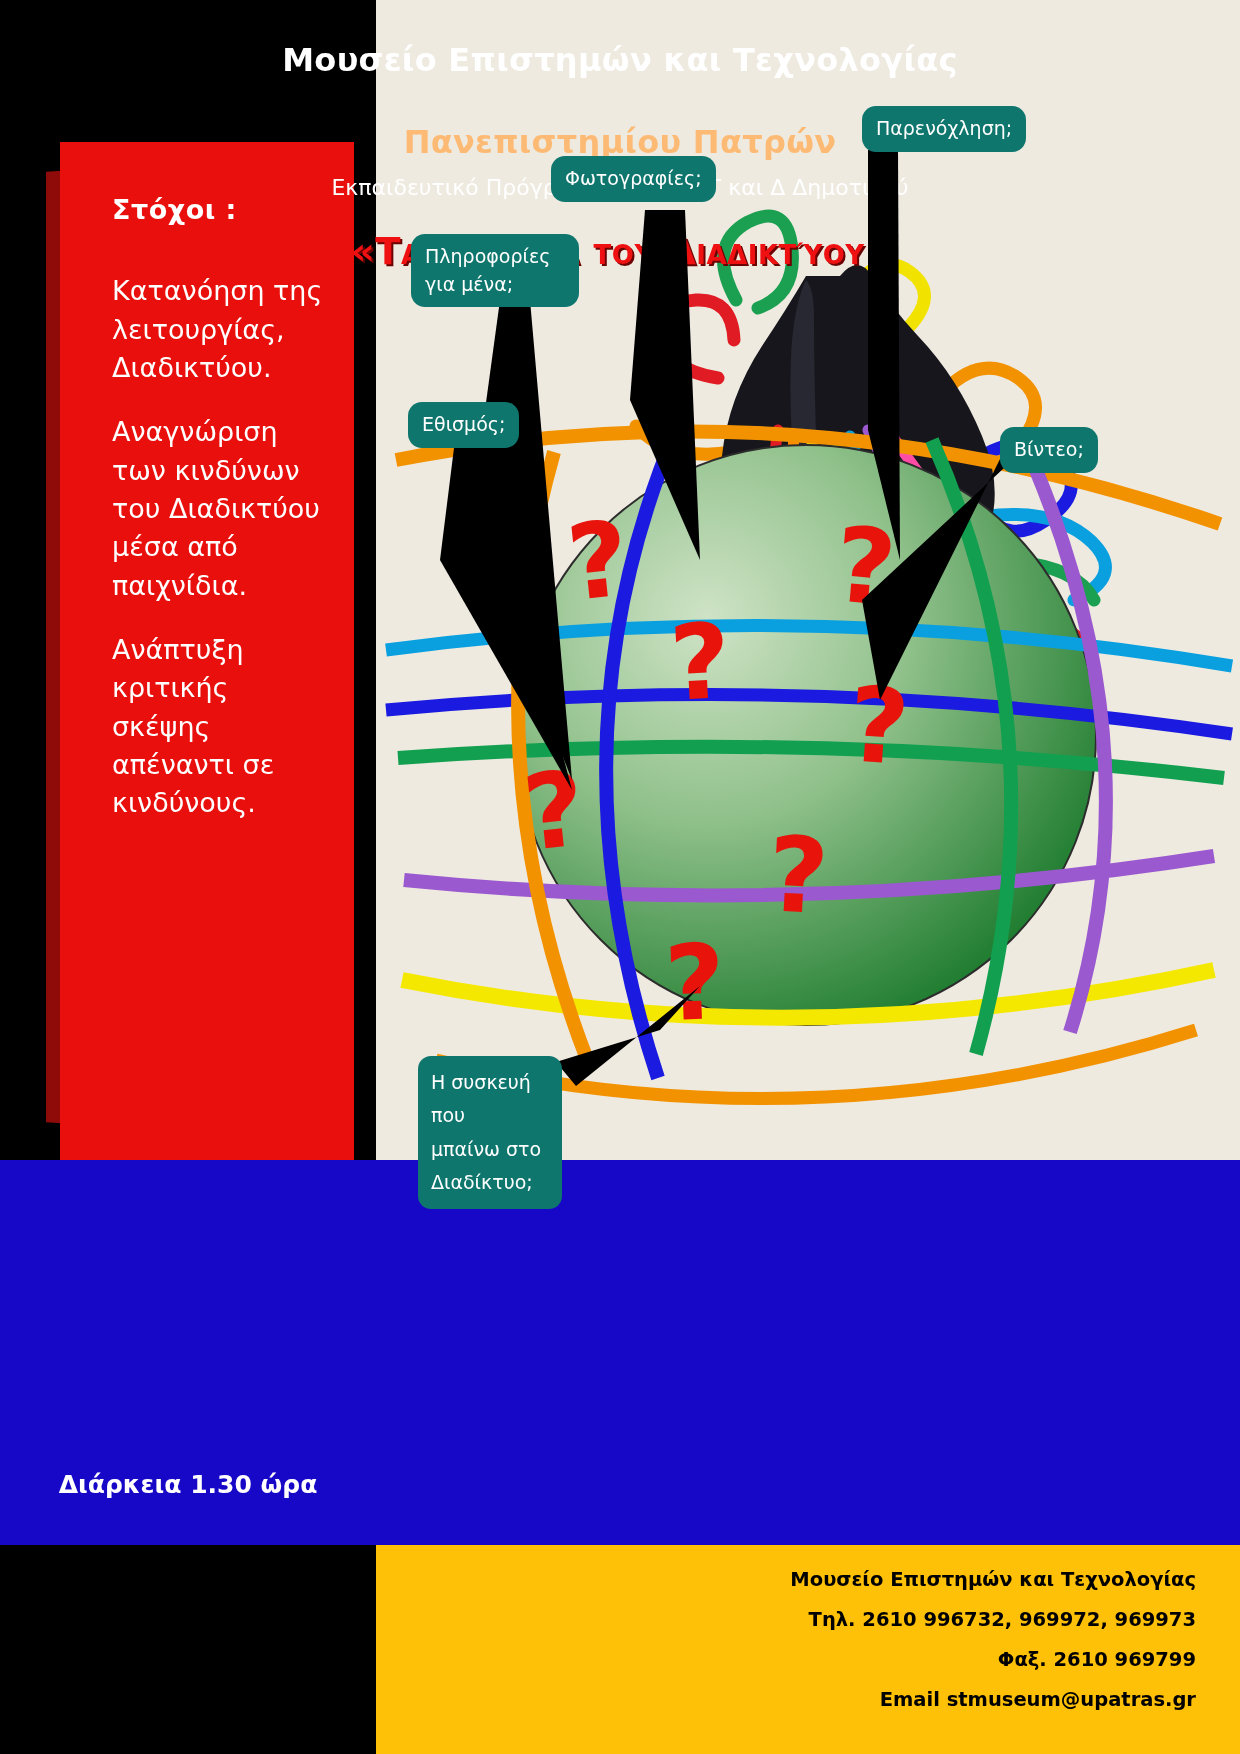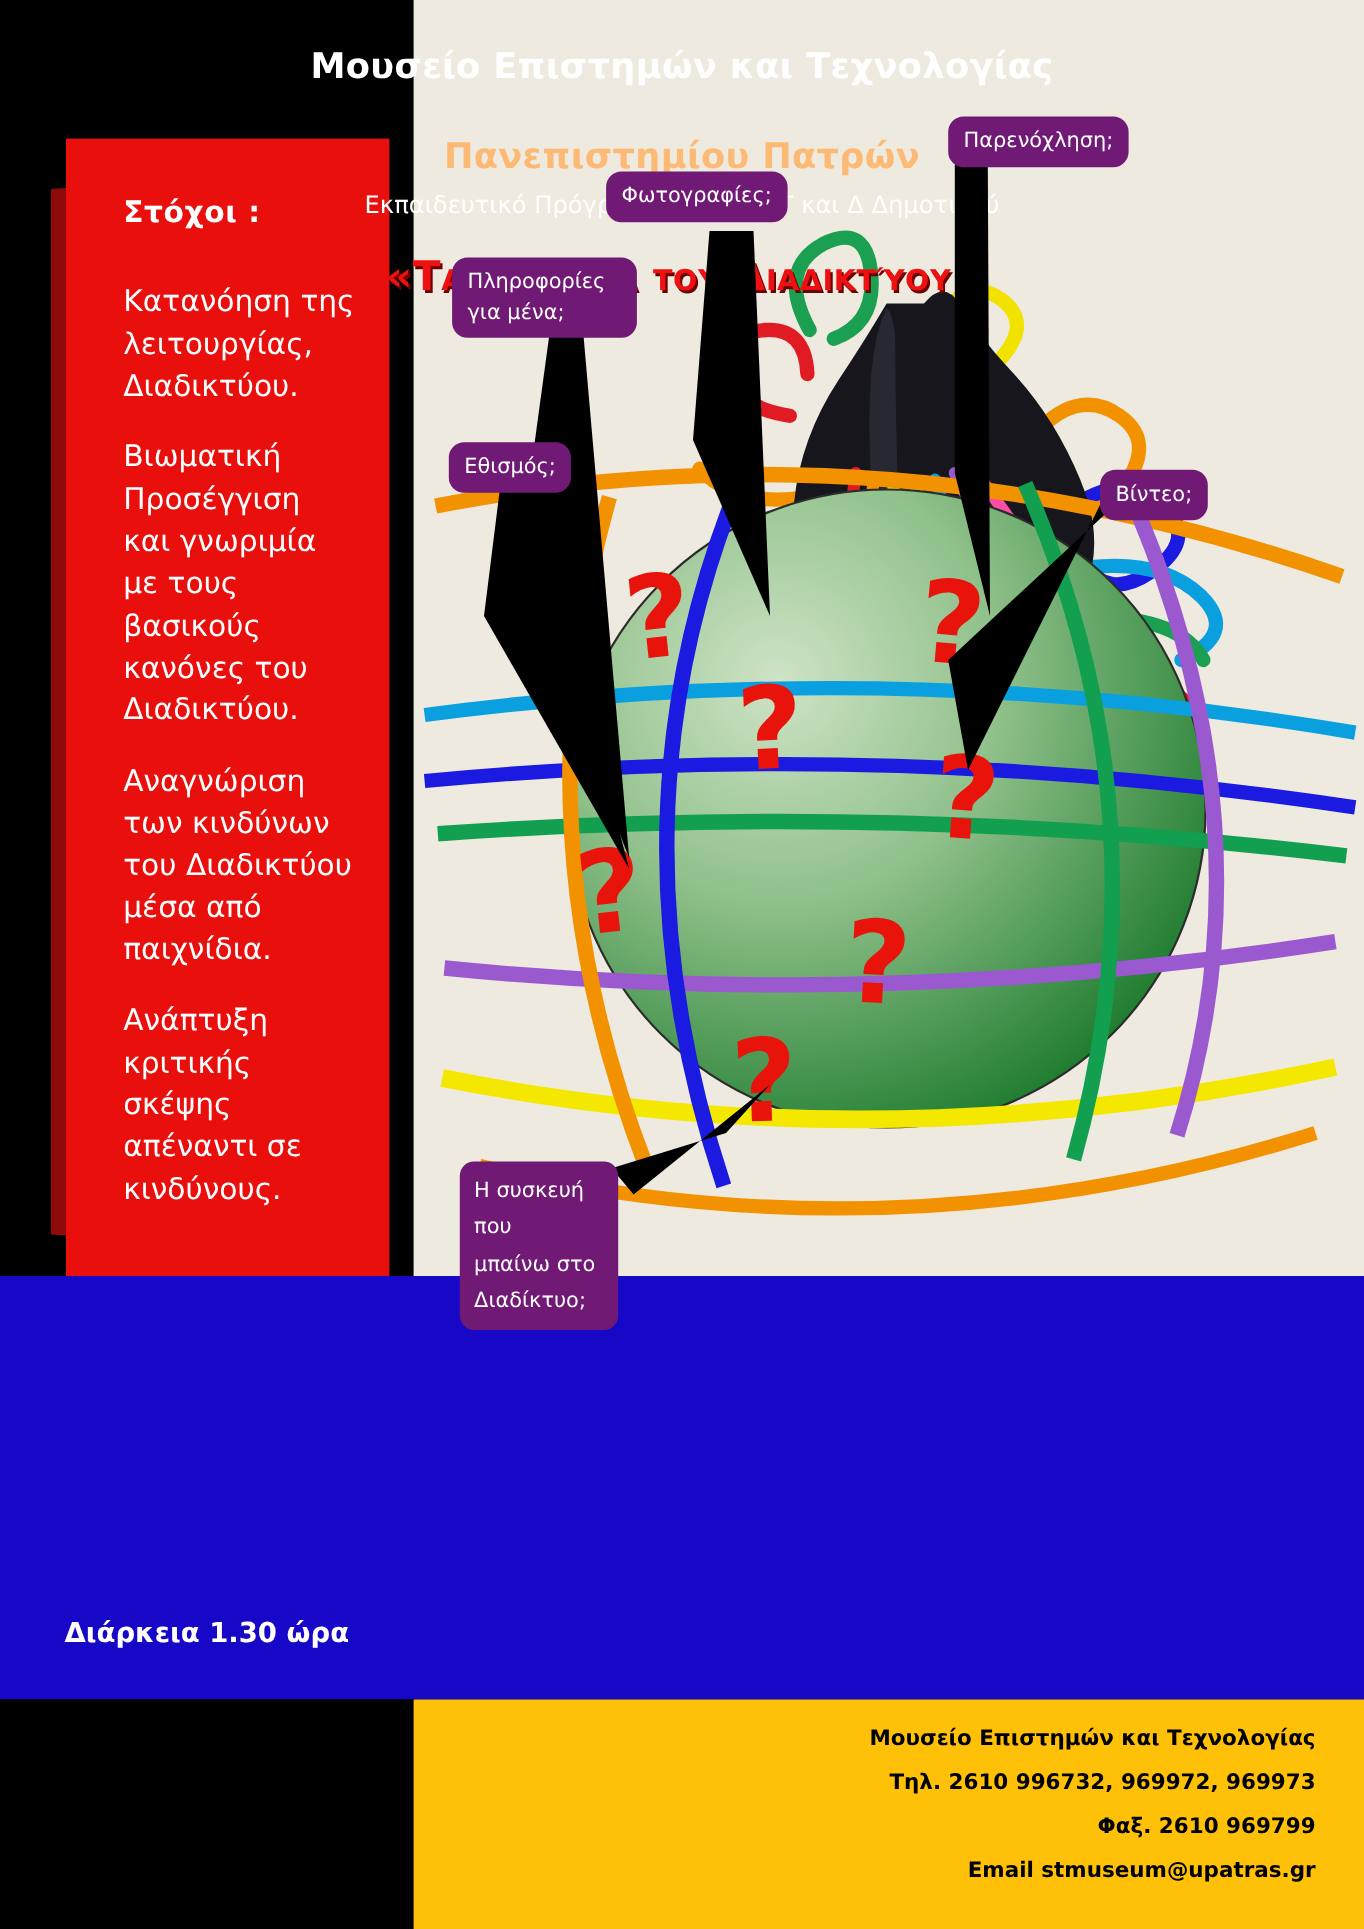--- a/index.html
+++ b/index.html
@@ -16,40 +16,40 @@
     position:absolute;left:376px;top:0;width:864px;height:1160px;
     background:#eeeae0;
   }
   
   .red-shadow{
     position:absolute;left:46px;top:152px;width:300px;height:990px;
     background:#8f0b09;
     clip-path:polygon(0% 2%,100% 0%,100% 100%,0% 98%);
   }
   .red-card{
-    position:absolute;left:60px;top:126px;width:294px;height:1054px;
+    position:absolute;left:60px;top:142px;width:294px;height:1054px;
     background:#e80f0c;
     box-shadow:0 0 0 0 rgba(0,0,0,0);
   }
   .red-card .inner{
     padding:52px 30px 0 52px;
     color:#ffffff;
   }
   .goals-title{
     font-size:27px;font-weight:bold;letter-spacing:.5px;margin:0 0 46px 0;
     line-height:1.2;
   }
   .goal{
     font-size:27px;line-height:1.42;margin:0 0 26px 0;font-weight:400;
   }
   
   .globe-wrap{position:absolute;left:376px;top:0;width:864px;height:1160px;}
   
   .callout{
-    position:absolute;background:#701a75;color:#ffffff;border-radius:14px;
+    position:absolute;background:#0f766e;color:#ffffff;border-radius:14px;
     padding:9px 14px;font-size:19px;line-height:1.45;white-space:pre-line;
     z-index:40;
   }
   .callout.small{font-size:19px;line-height:1.75;border-radius:13px;padding:10px 13px;}
   
   .blue{
     position:absolute;left:0;top:1160px;width:1240px;height:385px;background:#1708c8;
   }
   .org1{
     position:absolute;left:0;right:0;top:40px;text-align:center;color:#ffffff;
@@ -191,21 +191,20 @@
   <div class="callout" style="left:1000px;top:427px;text-align:center;">Βίντεο;</div>
   <div class="callout small" style="left:418px;top:1056px;width:118px;">Η συσκευή που
 μπαίνω  στο
 Διαδίκτυο;</div>
 
   <div class="red-shadow"></div>
   <div class="red-card">
     <div class="inner">
       <div class="goals-title">Στόχοι :</div>
       <p class="goal">Κατανόηση της λειτουργίας, Διαδικτύου.</p>
-      <p class="goal">Βιωματική Προσέγγιση και γνωριμία με τους βασικούς κανόνες του Διαδικτύου.</p>
       <p class="goal">Αναγνώριση των  κινδύνων του Διαδικτύου μέσα από παιχνίδια.</p>
       <p class="goal">Ανάπτυξη κριτικής σκέψης απέναντι σε κινδύνους.</p>
     </div>
   </div>
 
   <div class="blue"></div>
   <div class="org1">Μουσείο  Επιστημών και Τεχνολογίας</div>
   <div class="org2">Πανεπιστημίου Πατρών</div>
   <div class="prog">Εκπαιδευτικό Πρόγραμμα για την Γ και Δ Δημοτικού</div>
   <div class="maintitle">«Τα Μυστικά του Διαδικτύου»</div>

